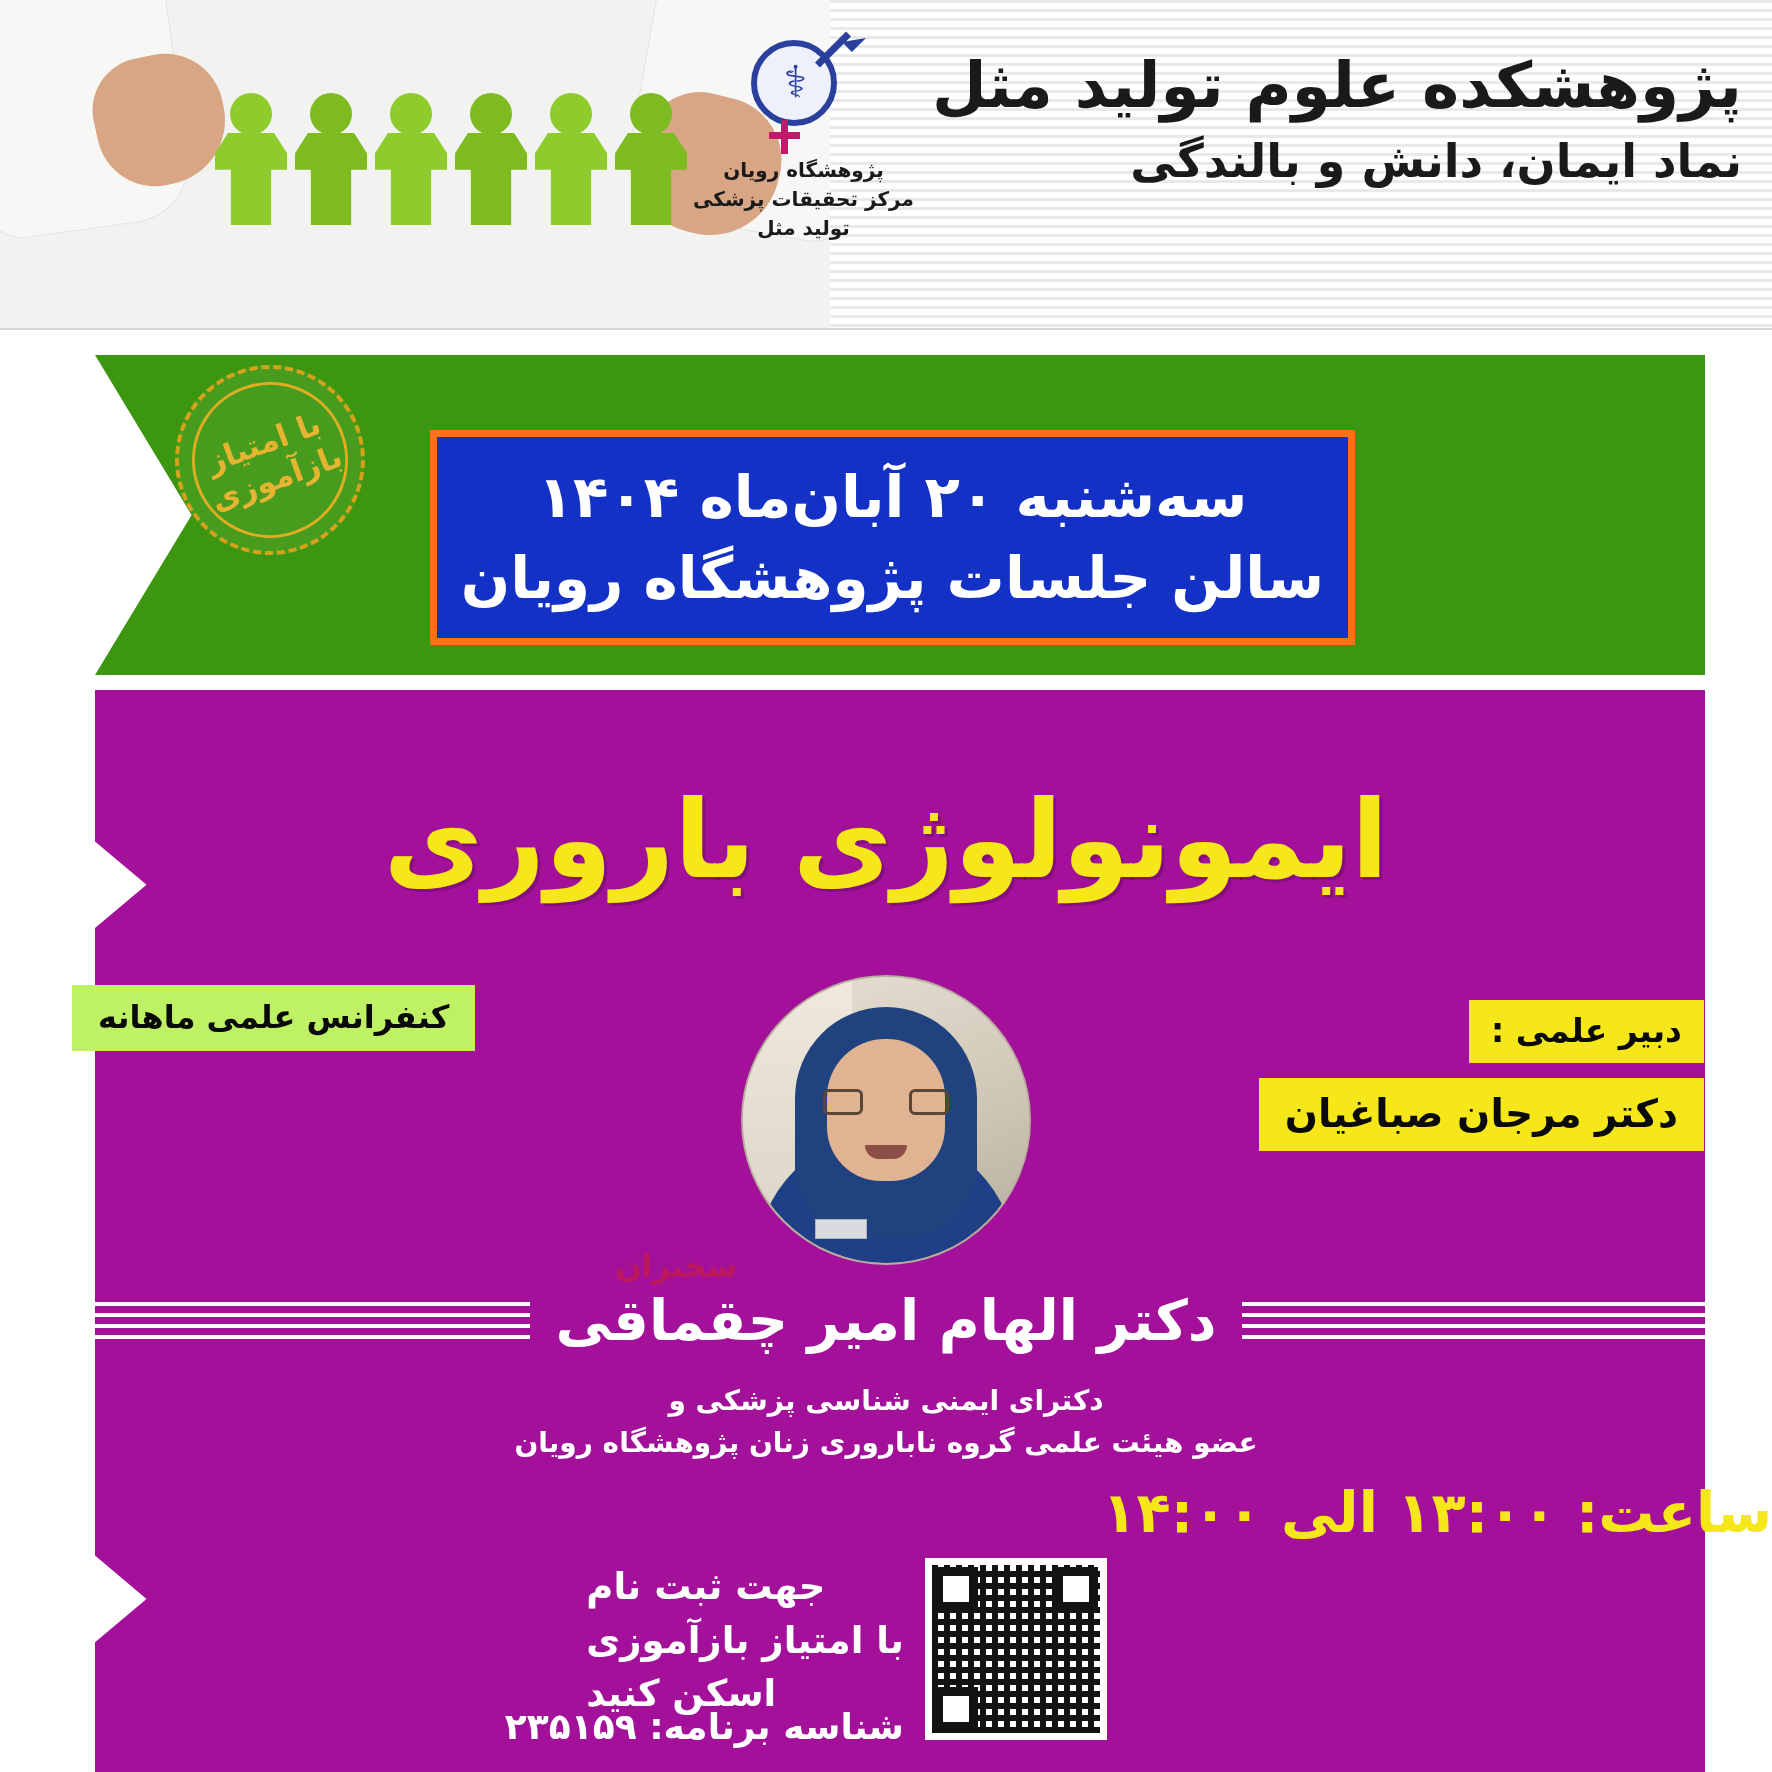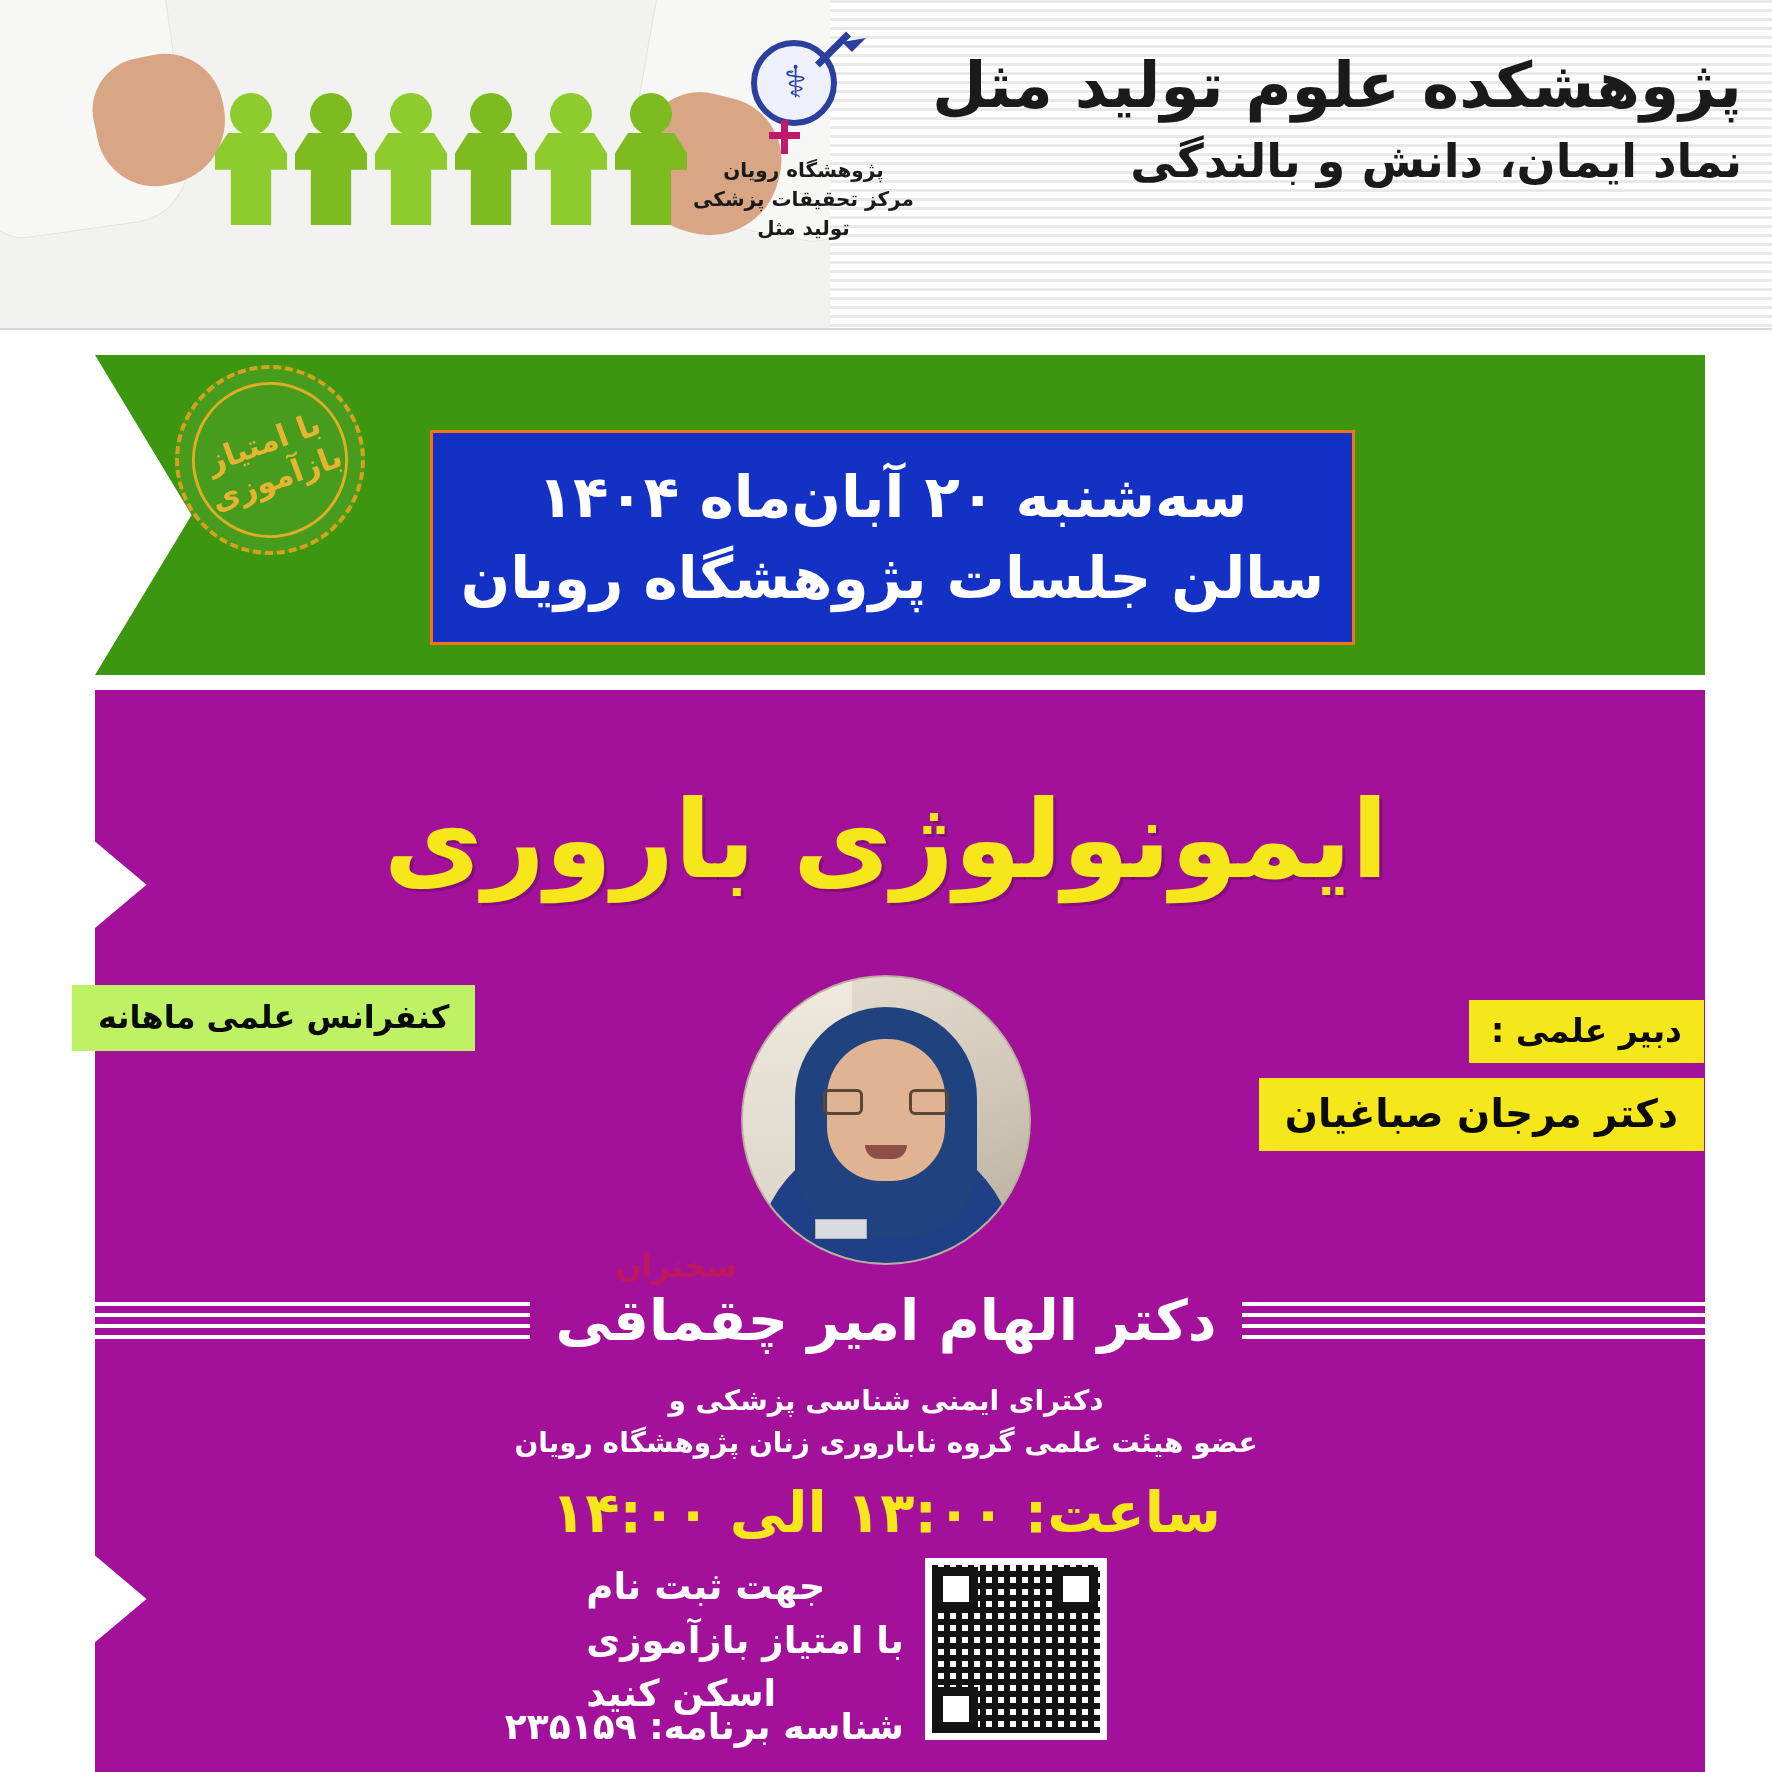--- a/index.html
+++ b/index.html
@@ -152,21 +152,21 @@
     background: #3c9610;
     clip-path: polygon(
       0% 0%, 100% 0%, 100% 100%, 0% 100%, 6% 50%
     );
   }
   .blue-box {
     position: absolute;
     top: 430px; left: 430px;
     width: 925px; height: 215px;
     background: #1431c6;
-    border: 3px solid #f97316;
+    border: 7px solid #f97316;
     display: flex; flex-direction: column;
     align-items: center; justify-content: center;
     gap: 8px;
   }
   .blue-line {
     color: #ffffff; font-size: 58px; font-weight: bold;
     white-space: nowrap; line-height: 1.25;
   }
 
   .seal {
@@ -326,21 +326,20 @@
     position: absolute;
     top: 1380px; left: 0; width: 1772px;
     text-align: center;
     color: #ffffff; font-size: 28px; font-weight: bold;
     line-height: 1.5;
   }
 
   .time-line {
     position: absolute;
     top: 1480px; left: 0; width: 1772px;
-    text-align: center;
     color: #f5e719; font-size: 56px; font-weight: bold;
   }
 
   .reg-text {
     position: absolute;
     top: 1560px; right: 868px;
     text-align: left;
     color: #ffffff; font-size: 37px; font-weight: bold;
     line-height: 1.45;
   }

